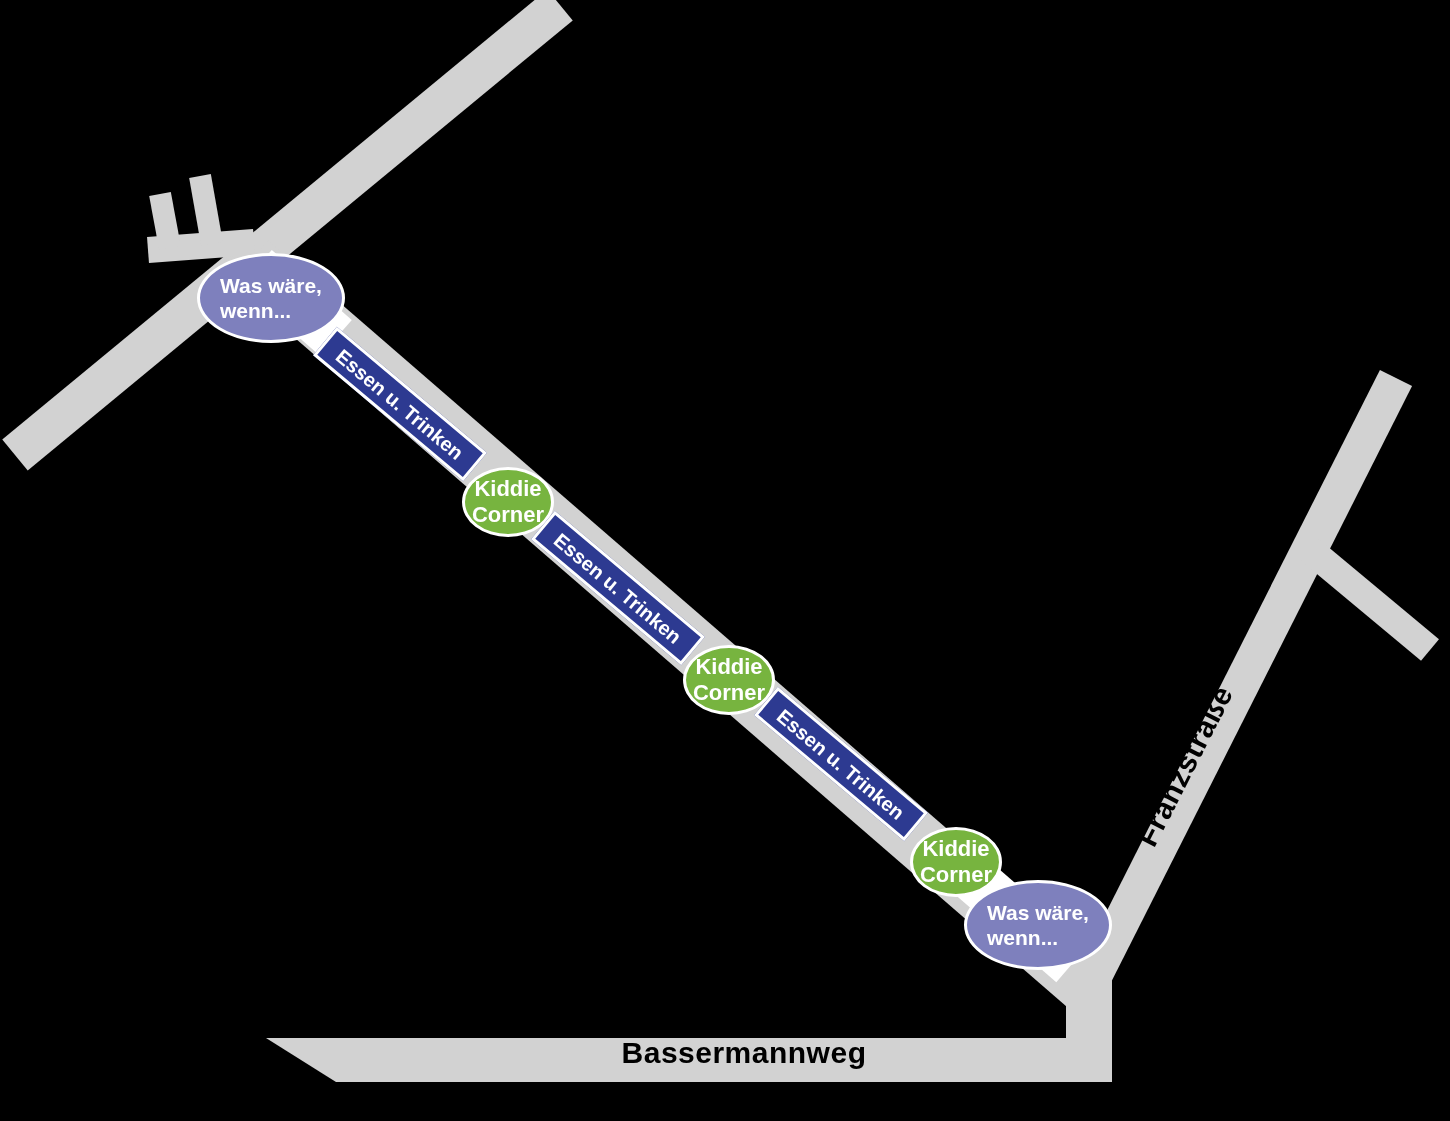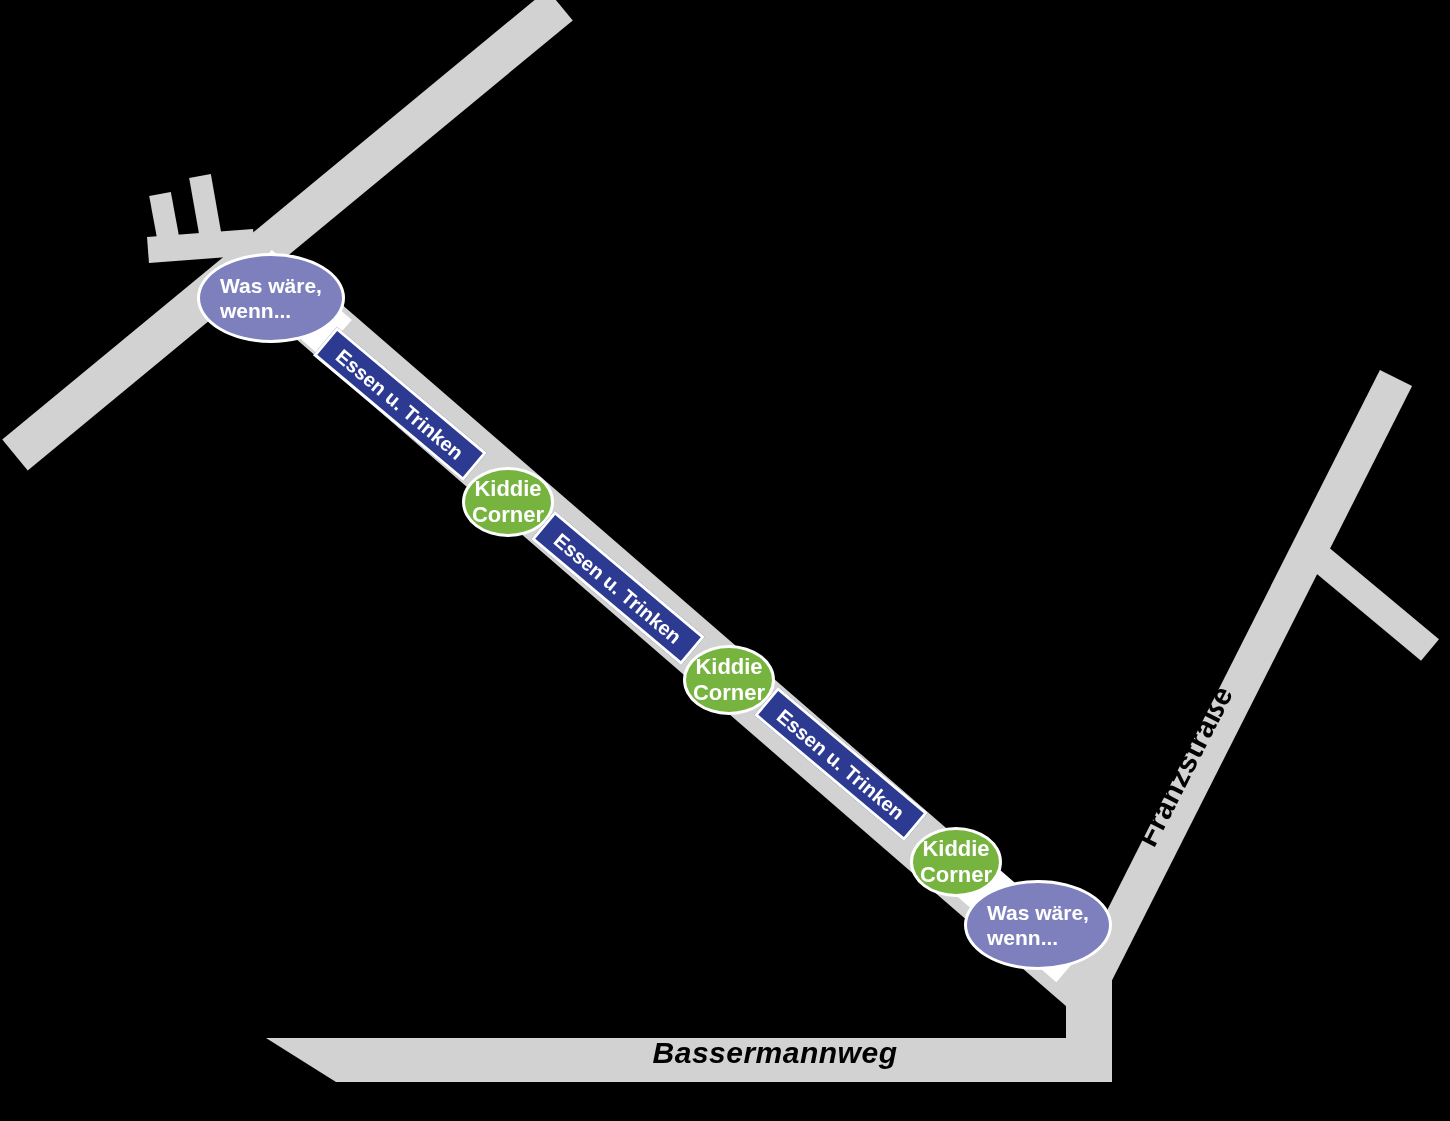--- a/index.html
+++ b/index.html
@@ -91,21 +91,21 @@
 
     <polygon class="road-fill" points="266,1038 1112,1038 1112,1082 336,1082"></polygon>
     <rect class="road-fill" x="1066" y="958" width="46" height="124"></rect>
 
     <line class="white-strip" x1="256" y1="268" x2="336" y2="338" stroke-width="48"></line>
     <line class="white-strip" x1="938" y1="848" x2="1072" y2="964" stroke-width="48"></line>
   </svg>
 
   <div class="street-label" style="left:464px; top:153px; transform:translate(-50%,-50%) rotate(-40deg);">Kaulbachstraße</div>
   <div class="street-label" style="left:1185px; top:766px; transform:translate(-50%,-50%) rotate(-63deg);">Franzstraße</div>
-  <div class="street-label" style="left:775px; top:1053px; transform:translate(-50%,-50%);font-style:italic;">Bassermannweg</div>
+  <div class="street-label" style="left:744px; top:1053px; transform:translate(-50%,-50%);">Bassermannweg</div>
 
   <div class="marker ellipse waswaere" style="left:271px; top:298px; transform:translate(-50%,-50%);">
     <span>Was wäre,</span>
     <span>wenn...</span>
   </div>
 
   <div class="marker essen" style="left:400px; top:404px; transform:translate(-50%,-50%) rotate(40deg);">Essen u. Trinken</div>
 
   <div class="marker ellipse kiddie" style="left:508px; top:502px; transform:translate(-50%,-50%);">
     <span>Kiddie</span>

